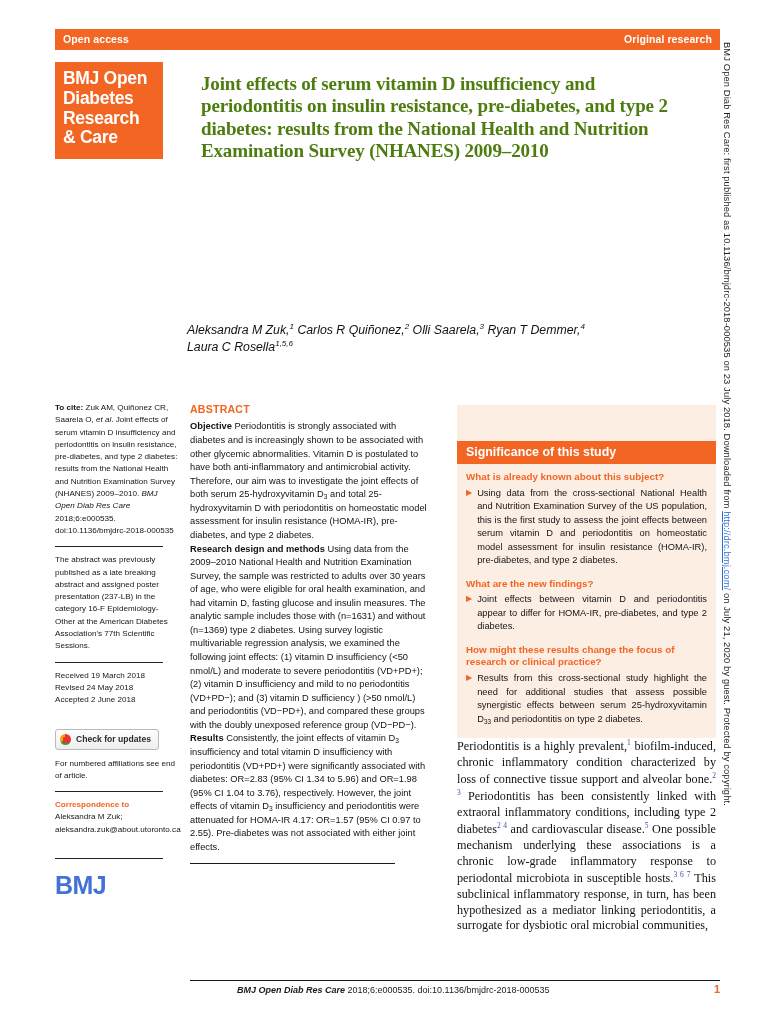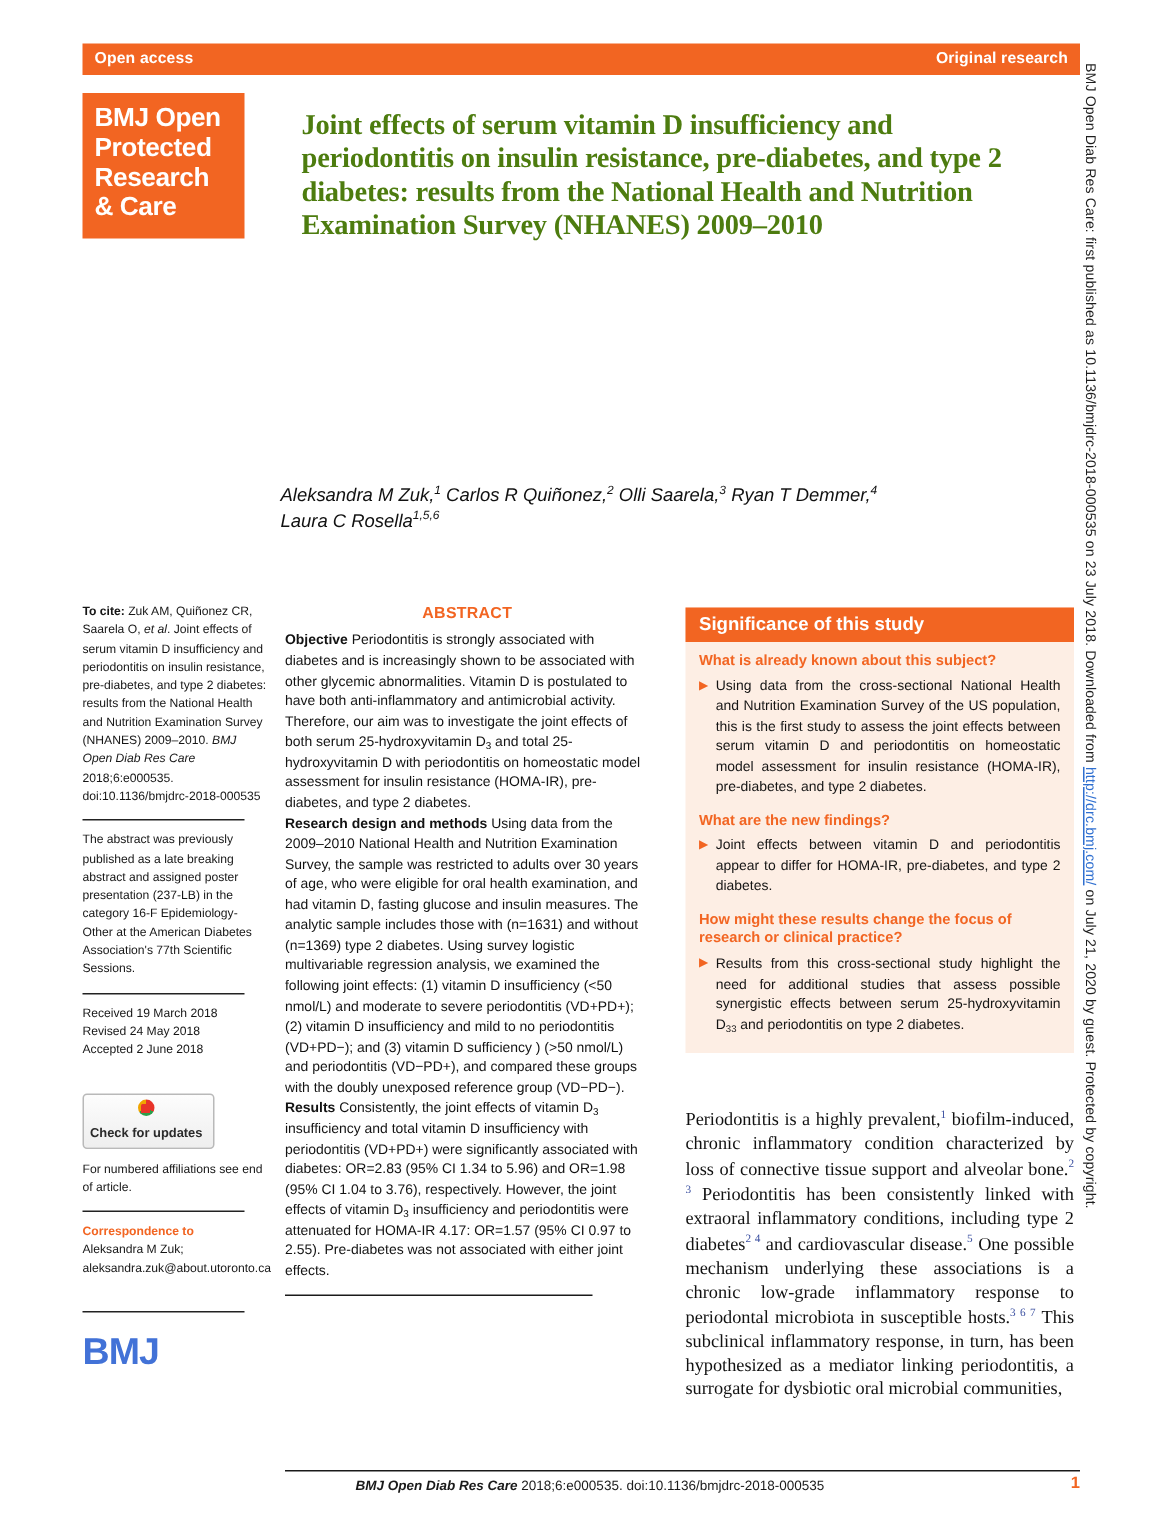--- a/index.html
+++ b/index.html
@@ -90,21 +90,20 @@
     align-items: center;
     gap: 5px;
     border: 1px solid #b9b9b9;
     border-radius: 3px;
     background: linear-gradient(#fdfdfd, #eeeeee);
     padding: 3px 7px 3px 4px;
     font-size: 8.6px;
     font-weight: bold;
     color: #2b2b2b;
     margin-bottom: 8px;
-    flex-direction: column;
   }
   .cfu-badge {
     width: 11px; height: 11px;
     border-radius: 50%;
     background: conic-gradient(#e8342a 0deg 120deg, #2b9e4a 120deg 240deg, #f0a500 240deg 360deg);
     position: relative;
   }
   .cfu-badge::after {
     content: "";
     position: absolute; left: 2.5px; top: 3px;
@@ -130,21 +129,20 @@
     line-height: 1.46;
     text-align: left;
     color: #121212;
   }
   .abstract h2 {
     margin: 0 0 3px 0;
     font-size: 10.6px;
     font-weight: bold;
     color: #f26522;
     letter-spacing: 0.2px;
-    text-align: center;
   }
   .abstract p { margin: 0; }
   .abstract b { font-weight: bold; }
   .abstract sub { font-size: 6.6px; vertical-align: baseline; position: relative; top: 2px; }
   .abs-rule {
     border-top: 1px solid #1a1a1a;
     margin-top: 9px;
     width: 205px;
   }
 
@@ -154,20 +152,21 @@
     left: 457px; top: 405px;
     width: 259px;
     background: #fdeee4;
   }
   .sig-head {
     background: #f26522;
     color: #fff;
     font-weight: bold;
     font-size: 12.4px;
     padding: 4px 9px 5px 9px;
+    margin-top: 36px;
   }
   .sig-body { padding: 7px 9px 11px 9px; }
   .sig-q {
     color: #f26522;
     font-weight: bold;
     font-size: 9.8px;
     line-height: 1.3;
     margin: 0 0 3px 0;
   }
   .sig-q.spaced { margin-top: 10px; }
@@ -240,21 +239,21 @@
 
 <div class="page">
 
   <div class="topbar">
     <span class="left">Open access</span>
     <span class="right">Original research</span>
   </div>
 
   <div class="logo-box">
     <div>BMJ Open</div>
-    <div>Protected</div>
+    <div>Diabetes</div>
     <div>Research</div>
     <div>&amp; Care</div>
   </div>
 
   <h1 class="title">Joint effects of serum vitamin D insufficiency and periodontitis on insulin resistance, pre-diabetes, and type 2 diabetes: results from the National Health and Nutrition Examination Survey (NHANES) 2009–2010</h1>
 
   <div class="authors">
     <div>Aleksandra M Zuk,<sup>1</sup> Carlos R Quiñonez,<sup>2</sup> Olli Saarela,<sup>3</sup> Ryan T Demmer,<sup>4</sup></div>
     <div>Laura C Rosella<sup>1,5,6</sup></div>
   </div>

